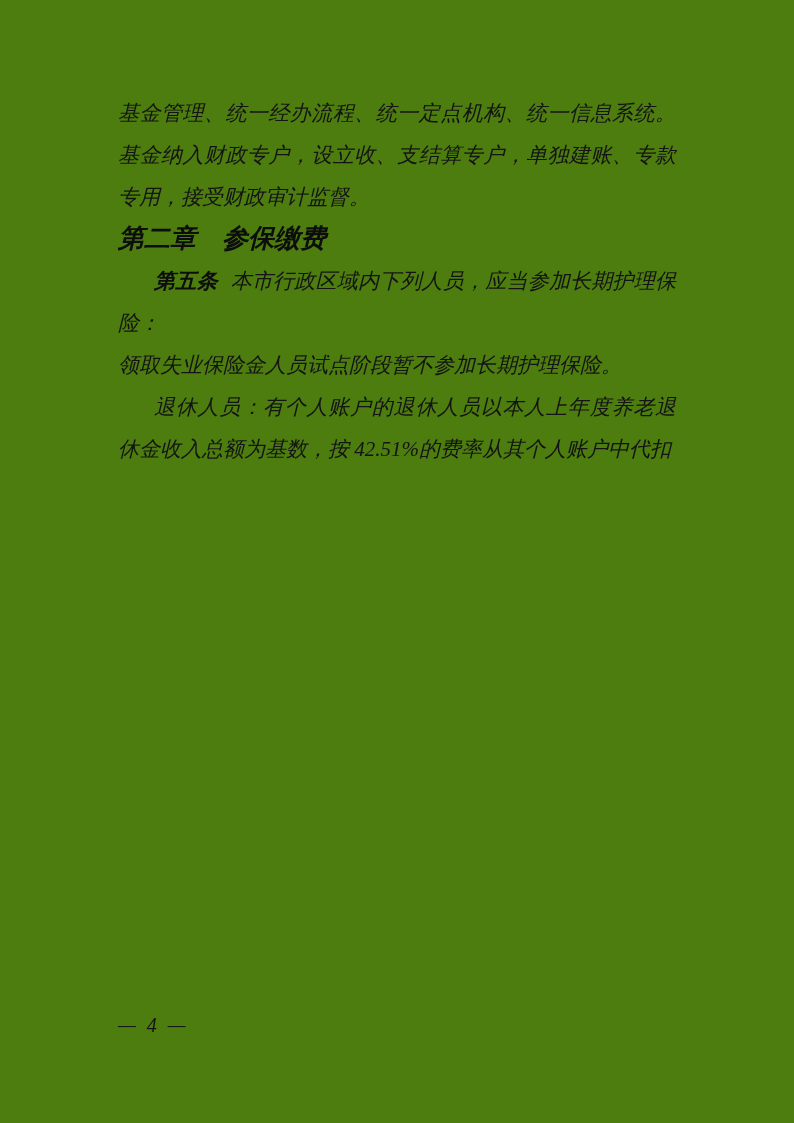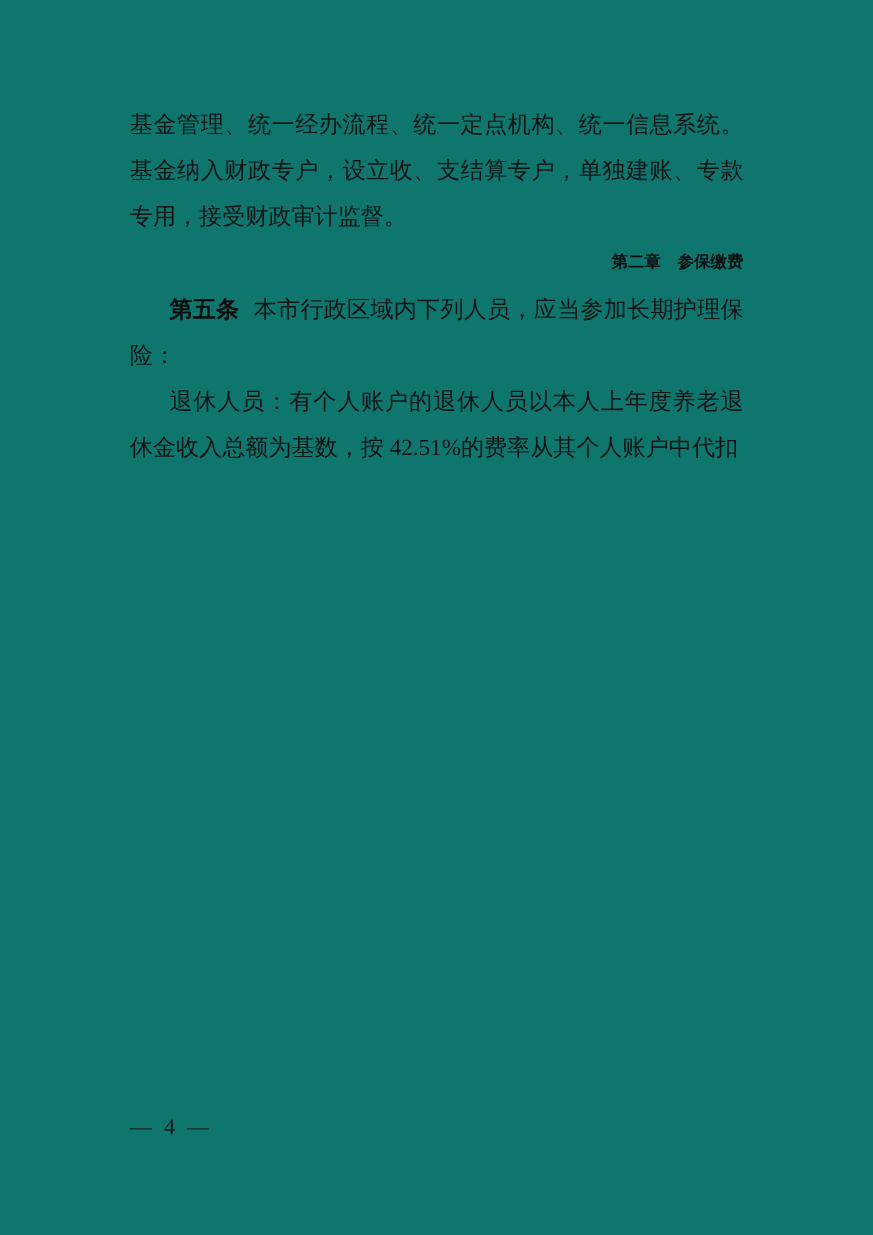--- a/index.html
+++ b/index.html
@@ -10,21 +10,22 @@
     width: 794px;
     height: 1123px;
     background: #ffffff;
     font-family: "Liberation Serif", "DejaVu Serif", serif;
     position: relative;
     overflow: hidden;
   }
   .page {
     position: absolute;
     inset: 0;
-    background: #0f766e;
+    background: #4d7c0f;
+    font-style: italic;
   }
   .content {
     position: absolute;
     left: 118px;
     top: 92px;
     width: 558px;
     color: #141414;
     font-size: 21px;
     line-height: 42px;
     text-align: justify;
@@ -36,22 +37,22 @@
   }
   .indent {
     text-indent: 36px;
   }
   .no-indent {
     text-indent: 0;
   }
   .chapter {
     margin: 42px 0 0 0;
     font-weight: 700;
-    text-align: right;
-    font-size: 15px;
+    text-align: left;
+    font-size: 26px;
     line-height: 42px;
     color: #0d0d0d;
     text-indent: 0;
   }
   .article-lead {
     font-weight: 700;
     margin-right: 13px;
     color: #0d0d0d;
   }
   .footer {
@@ -73,20 +74,21 @@
 
     <p class="no-indent">基金管理、统一经办流程、统一定点机构、统一信息系统。基金纳入财政专户，设立收、支结算专户，单独建账、专款专用，接受财政审计监督。</p>
 
     <p class="chapter">第二章　参保缴费</p>
 
     <p class="indent">
       <span class="article-lead">第五条</span><span>本市行政区域内下列人员，应当参加长期护理保险：</span>
     </p>
 
 
+    <p class="no-indent">领取失业保险金人员试点阶段暂不参加长期护理保险。</p>
 
 
 
     <p class="indent">退休人员：有个人账户的退休人员以本人上年度养老退休金收入总额为基数，按 42.51%的费率从其个人账户中代扣</p>
 
   </div>
 
   <div class="footer">
     <span>— 4 —</span>
   </div>

